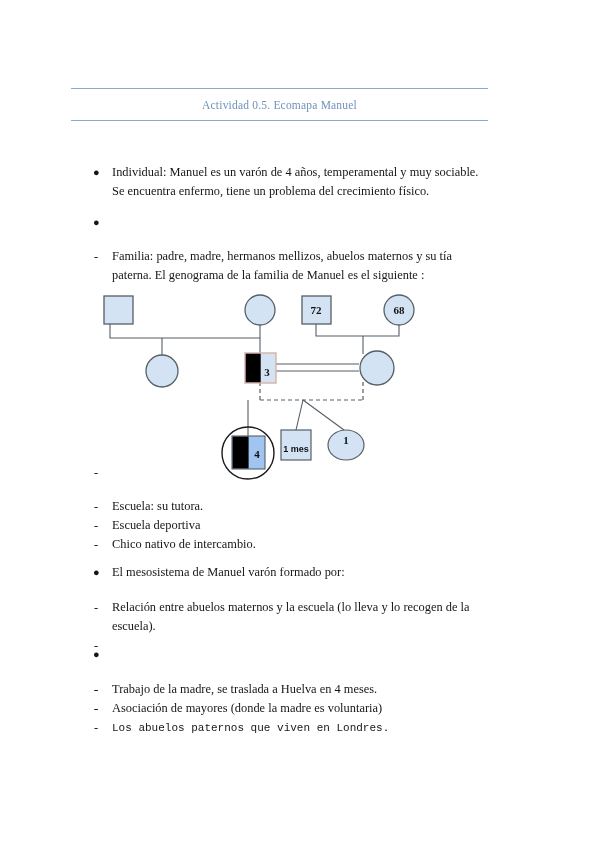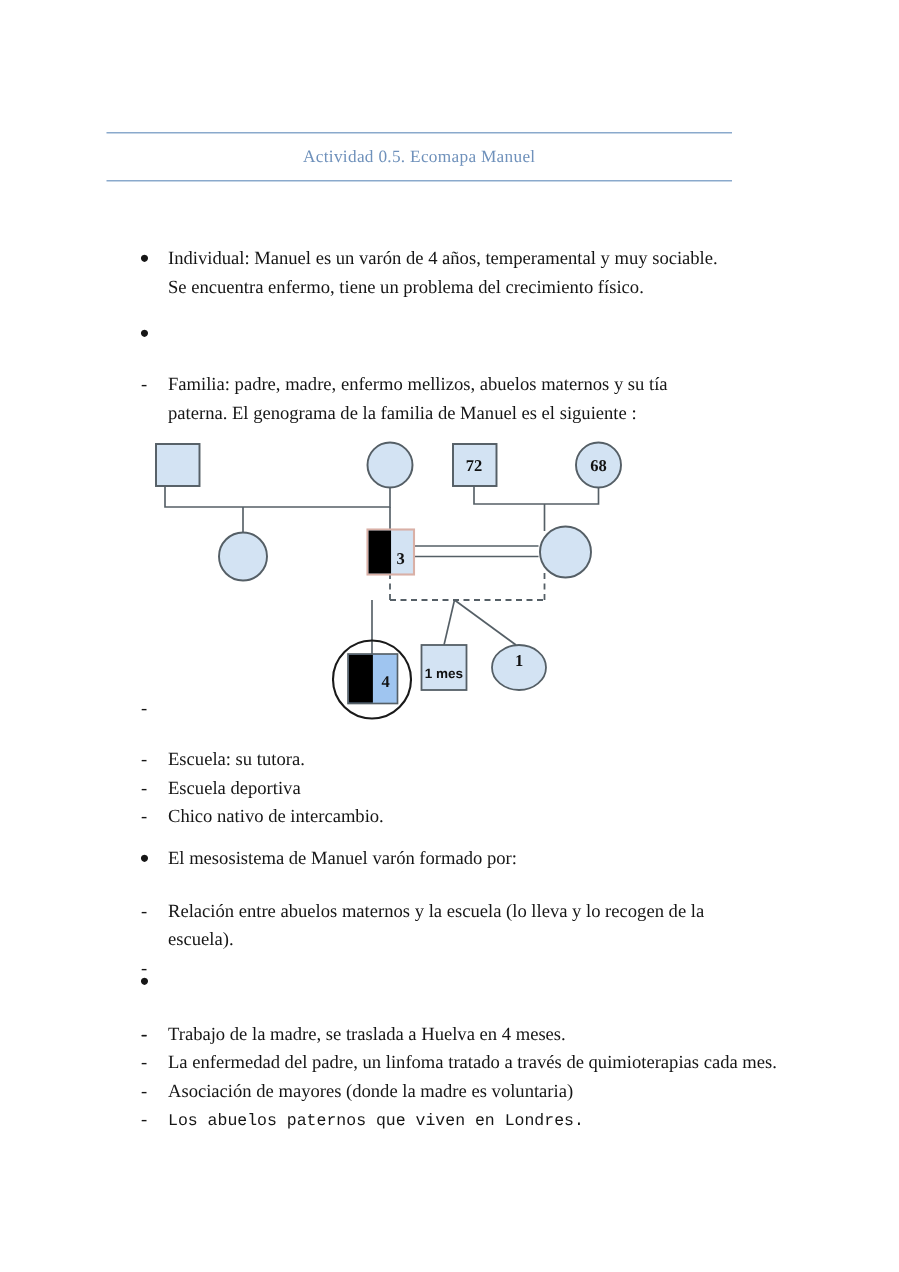--- a/index.html
+++ b/index.html
@@ -124,21 +124,21 @@
 
   <div class="block" style="left:85px; top:213px; width:408px;">
     <div class="bullet-row">
       <span class="mk">●</span>
     </div>
   </div>
 
   <div class="block" style="left:85px; top:247px; width:392px;">
     <div class="dash-row">
       <span class="mk">-</span>
-      <span>Familia: padre, madre, enfermo mellizos, abuelos maternos y su tía paterna.  El genograma de la familia de Manuel es el siguiente :</span>
+      <span>Familia: padre, madre, hermanos mellizos, abuelos maternos y su tía paterna.  El genograma de la familia de Manuel es el siguiente :</span>
     </div>
   </div>
 
   <div class="genogram">
     <svg width="340" height="195" viewBox="0 0 340 195" xmlns="http://www.w3.org/2000/svg">
 
       <g stroke="#555f66" stroke-width="1.1" fill="none">
         <path d="M 14 34 L 14 48 L 164 48 L 164 34"></path>
         <path d="M 66 48 L 66 66"></path>
         <path d="M 164 48 L 164 66"></path>
@@ -254,21 +254,20 @@
   <div class="block" style="left:85px; top:680px; width:440px;">
     <div class="dash-row">
       <span class="mk">-</span>
     </div>
     <div class="dash-row">
       <span class="mk">-</span>
       <span>Trabajo de la madre, se traslada a Huelva en 4 meses.</span>
     </div>
     <div class="dash-row">
       <span class="mk">-</span>
-      <span>La enfermedad del padre, un linfoma tratado a través de quimioterapias cada mes.</span>
     </div>
     <div class="dash-row">
       <span class="mk">-</span>
       <span>Asociación de mayores (donde la madre es voluntaria)</span>
     </div>
     <div class="dash-row">
       <span class="mk">-</span>
       <span class="sans-line">Los abuelos paternos que viven en Londres.</span>
     </div>
   </div>

